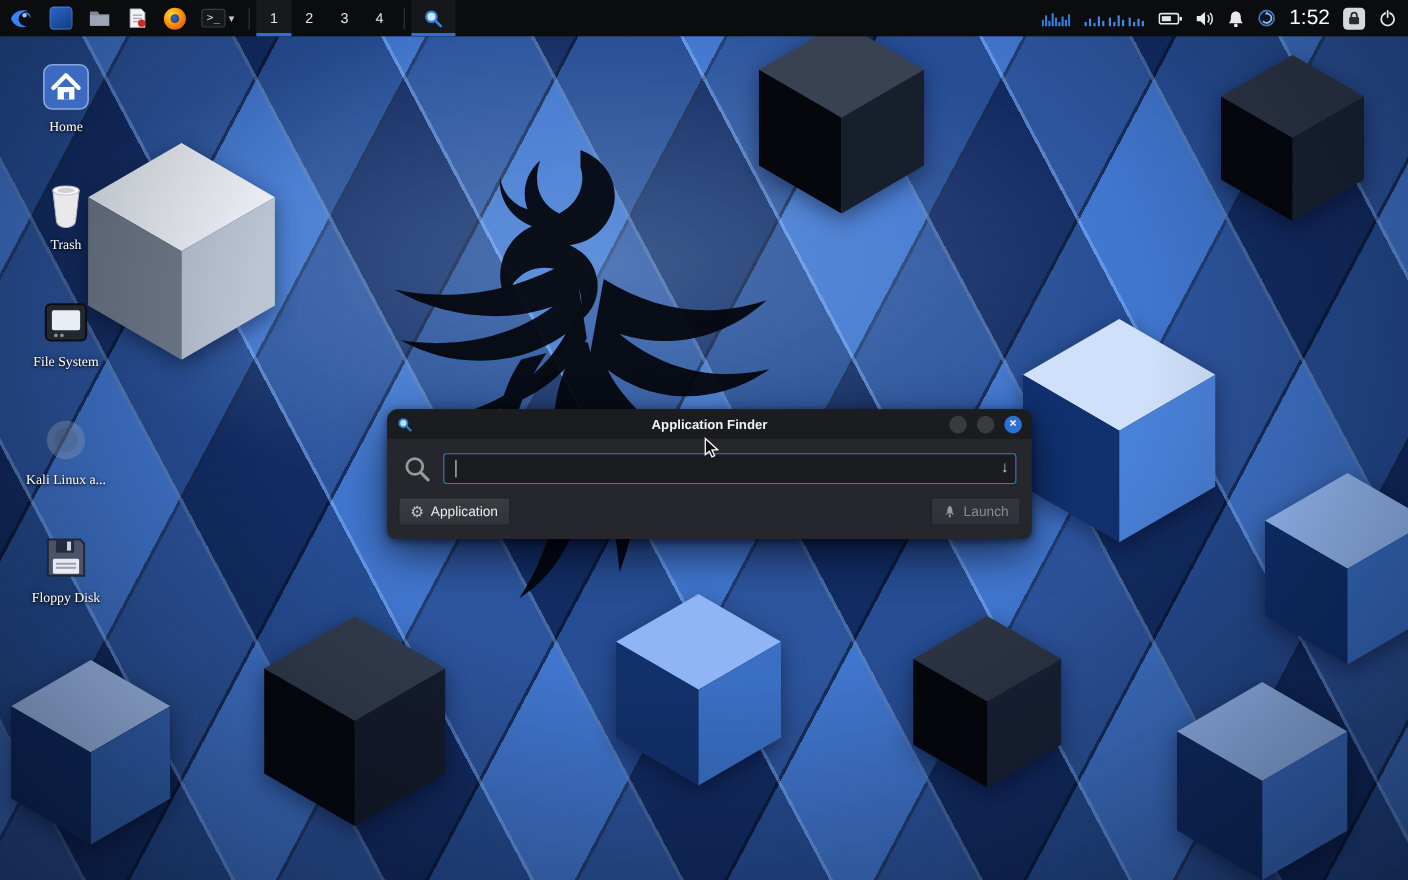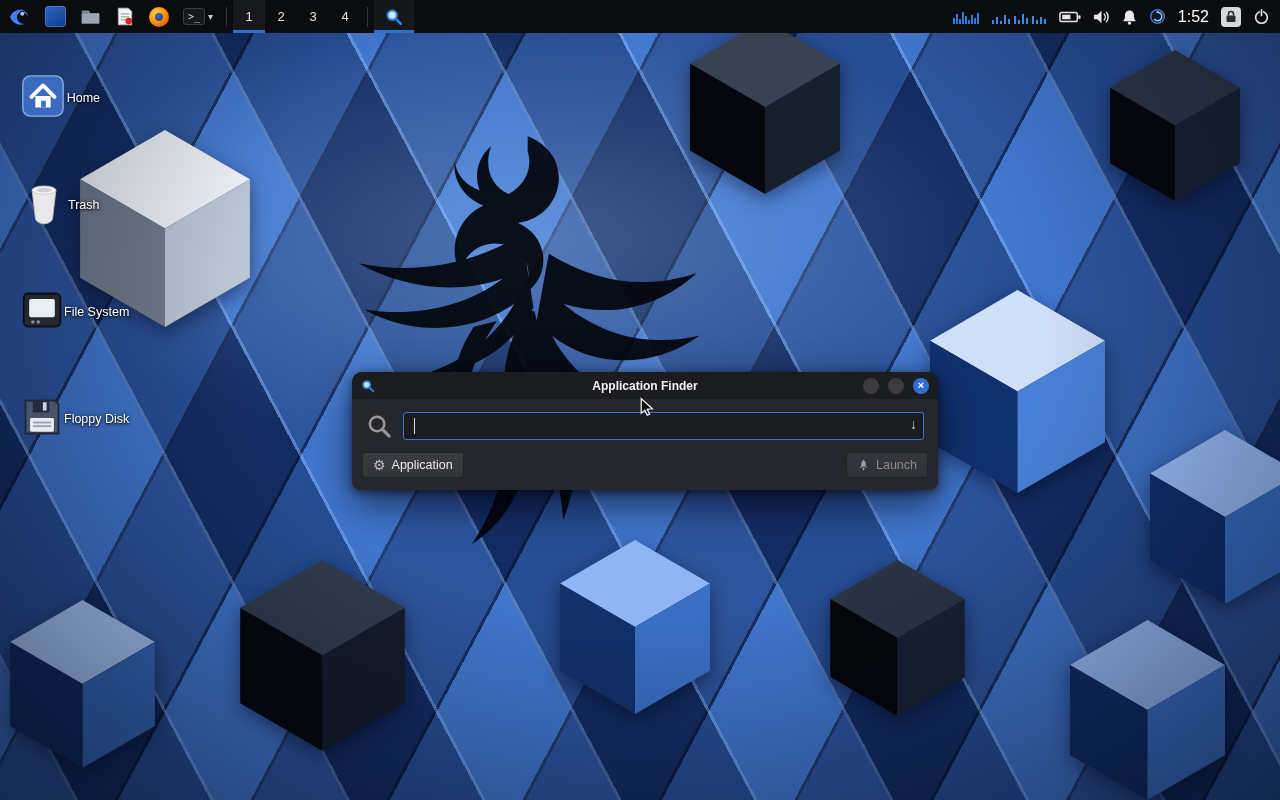--- a/index.html
+++ b/index.html
@@ -18,21 +18,21 @@
       repeating-linear-gradient(-62deg, #3f78d2 0 120px, #132e66 120px 240px); }
   .glow { position:absolute; inset:0;
     background:radial-gradient(ellipse 55% 40% at 42% 30%, rgba(180,215,255,.28), rgba(0,0,0,0) 70%); }
   .vignette { position:absolute; inset:0;
     background:radial-gradient(ellipse at 50% 38%, rgba(0,0,0,0) 45%, rgba(2,6,18,.55) 100%); }
   .cube { position:absolute; filter:drop-shadow(0 6px 10px rgba(0,0,20,.45)); }
   .dragon { position:absolute; left:270px; top:110px; width:500px; height:470px; opacity:.93; }
 
   
   .icon-col { position:absolute; left:20px; top:55px; display:flex; flex-direction:column; gap:26px; z-index:5; }
-  .desk-icon { width:80px; height:81px; display:flex; flex-direction:row; align-items:center; cursor:default; }
+  .desk-icon { width:80px; height:81px; display:flex; flex-direction:column; align-items:center; cursor:default;font-family:Liberation Serif, serif; }
   .di-glyph { width:48px; height:48px; display:flex; align-items:center; justify-content:center; }
   .di-label { margin-top:5px; font-size:12.5px; color:#fff; text-shadow:0 1px 2px rgba(0,0,0,.95), 0 0 4px rgba(0,0,0,.7);
               white-space:nowrap; }
   .dim { opacity:.45; }
 
   
   .panel { position:fixed; top:0; left:0; right:0; height:33px; background:#0b0c0e; z-index:100;
            display:flex; align-items:center; color:#e8e8e8; }
   .p-left { display:flex; align-items:center; height:100%; }
   .p-right { margin-left:auto; display:flex; align-items:center; gap:12px; padding-right:10px; height:100%; }
@@ -45,21 +45,21 @@
           display:flex; align-items:center; justify-content:center; cursor:pointer; padding-top:3px; }
   .term-box { background:#16181c; border:1px solid #3a3d44; border-radius:3px; color:#d8d8d8;
               font-family:"DejaVu Sans Mono", monospace; font-size:10px; padding:2px 4px; }
   .chev { color:#c9cace; font-size:10px; margin-left:3px; }
   .ff-icon { width:20px; height:20px; border-radius:50%;
     background:radial-gradient(circle at 36% 32%, #ffd24a, #ff9500 45%, #e3551b 82%); position:relative; }
   .ff-icon::after { content:""; position:absolute; left:6px; top:6px; width:8px; height:8px; border-radius:50%;
     background:radial-gradient(circle at 40% 40%, #3b63c4, #22386e); }
   .whisker-icon { width:21px; height:21px; border-radius:4px;
     background:linear-gradient(145deg,#2c66c8,#123a80); box-shadow:inset 0 0 0 1px rgba(140,180,255,.35); }
-  .clock { font-size:16px; color:#fff; }
+  .clock { font-size:19px; color:#fff; }
   .lock-chip { width:20px; height:20px; border-radius:4px; background:#d7d8da; display:flex;
                align-items:center; justify-content:center; }
 
   
   .appfinder { position:absolute; left:352px; top:372px; width:586px; z-index:50;
     background:#26272c; border-radius:10px 10px 8px 8px;
     box-shadow:0 14px 38px rgba(0,0,10,.6), 0 2px 8px rgba(0,0,10,.5); }
   .titlebar { height:27px; background:#1b1c1f; border-radius:10px 10px 0 0; display:flex;
               align-items:center; padding:0 9px; position:relative;justify-content:space-between; }
   .win-title { position:absolute; left:0; right:0; text-align:center; font-size:12px; font-weight:bold; color:#f2f2f2; }
@@ -185,20 +185,30 @@
         <svg width="44" height="44" viewBox="0 0 48 48">
             <rect x="4" y="6" width="40" height="36" rx="5" fill="#23272f" stroke="#0c0e12" stroke-width="2"></rect>
             <rect x="10" y="12" width="28" height="20" rx="2" fill="#e9edf4"></rect>
             <circle cx="14" cy="37" r="1.8" fill="#8a929f"></circle>
             <circle cx="20" cy="37" r="1.8" fill="#8a929f"></circle>
           </svg>
       </div>
       <div class="di-label">File System</div>
     </div>
     <div class="desk-icon">
+      <div class="di-glyph dim">
+        <svg width="44" height="44" viewBox="0 0 48 48">
+            <circle cx="24" cy="24" r="19" fill="#9aa3b2" opacity="0.7"></circle>
+            <circle cx="24" cy="24" r="12" fill="#6a7avoid" opacity="0"></circle>
+            <circle cx="24" cy="24" r="12" fill="#6a7486" opacity="0.8"></circle>
+          </svg>
+      </div>
+      <div class="di-label">Kali Linux a...</div>
+    </div>
+    <div class="desk-icon">
       <div class="di-glyph">
         <svg width="44" height="44" viewBox="0 0 48 48">
             <path d="M6,6 h32 l4,4 v32 h-36 z" fill="#49536a" stroke="#20263a" stroke-width="2"></path>
             <rect x="14" y="6" width="18" height="13" fill="#252b3d"></rect>
             <rect x="25" y="8" width="4" height="9" fill="#cdd3e0"></rect>
             <rect x="11" y="25" width="26" height="15" rx="1.5" fill="#e9ebf1"></rect>
             <rect x="14" y="29" width="20" height="2" fill="#9aa1b2"></rect>
             <rect x="14" y="33" width="20" height="2" fill="#9aa1b2"></rect>
           </svg>
       </div>

